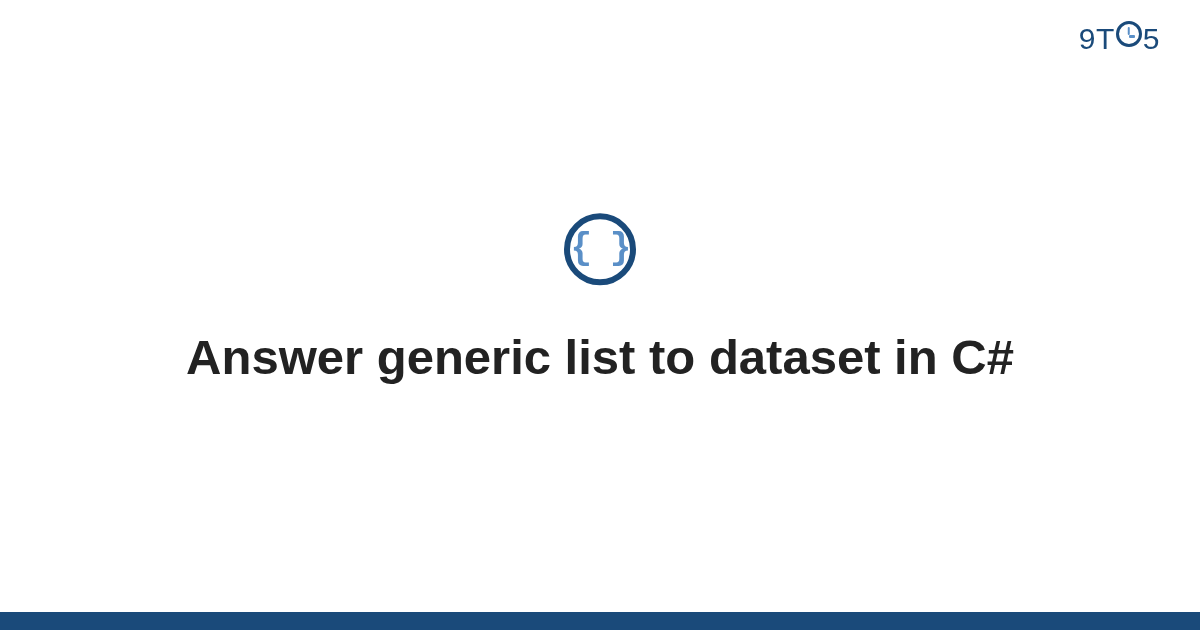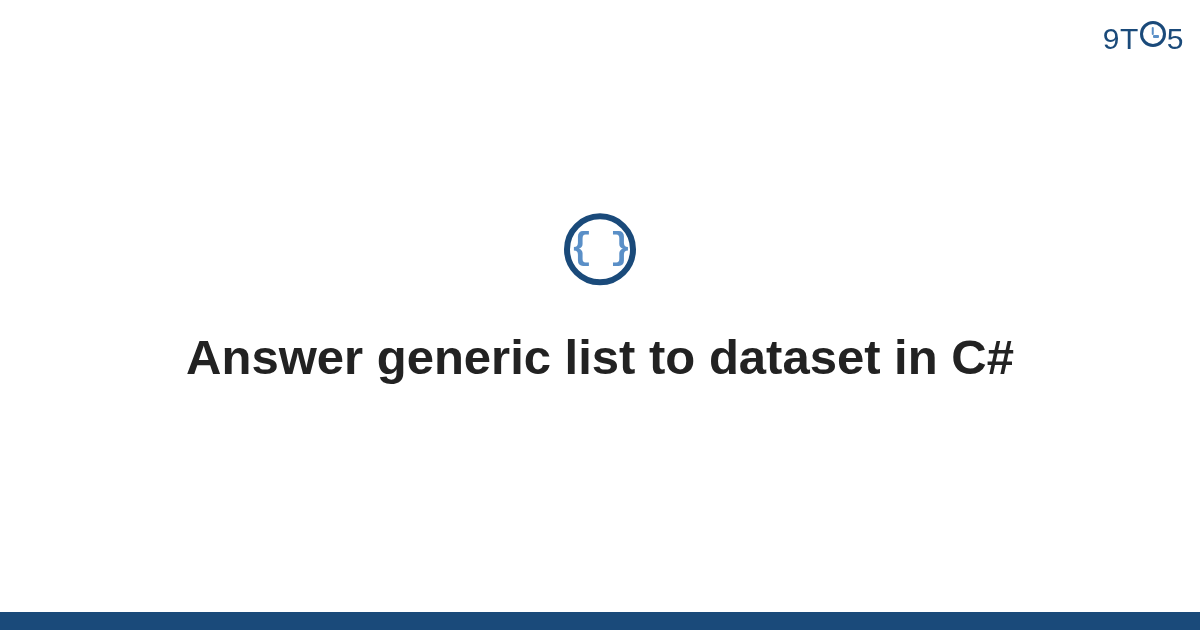--- a/index.html
+++ b/index.html
@@ -11,21 +11,21 @@
       width: 1200px;
       height: 630px;
       background: #ffffff;
       font-family: -apple-system, BlinkMacSystemFont, "Segoe UI", Helvetica, Arial, sans-serif;
       position: relative;
       overflow: hidden;
     }
     .header {
       position: absolute;
       top: 22px;
-      right: 16px;
+      right: 40px;
       display: flex;
       align-items: baseline;
       font-size: 30px;
       font-weight: 500;
       letter-spacing: 0.5px;
     }
     .logo-9t {
       color: #1a4a7a;
     }
     .logo-clock {

